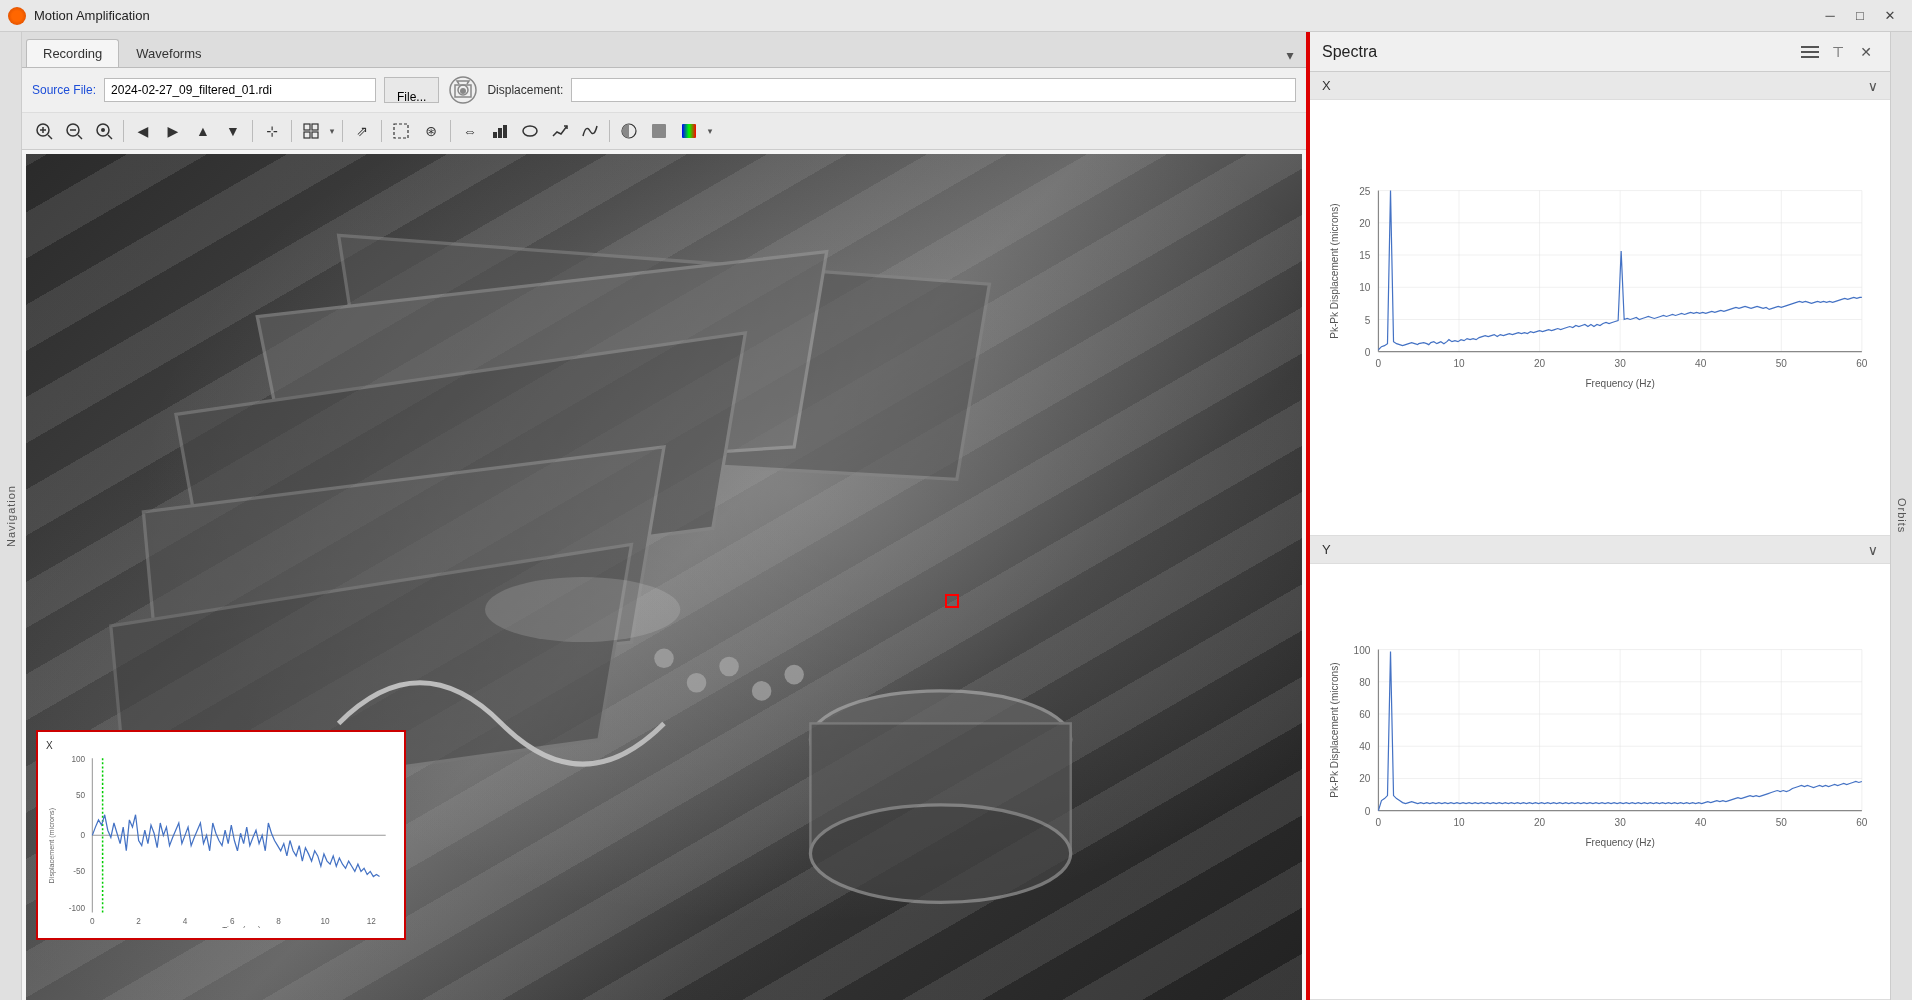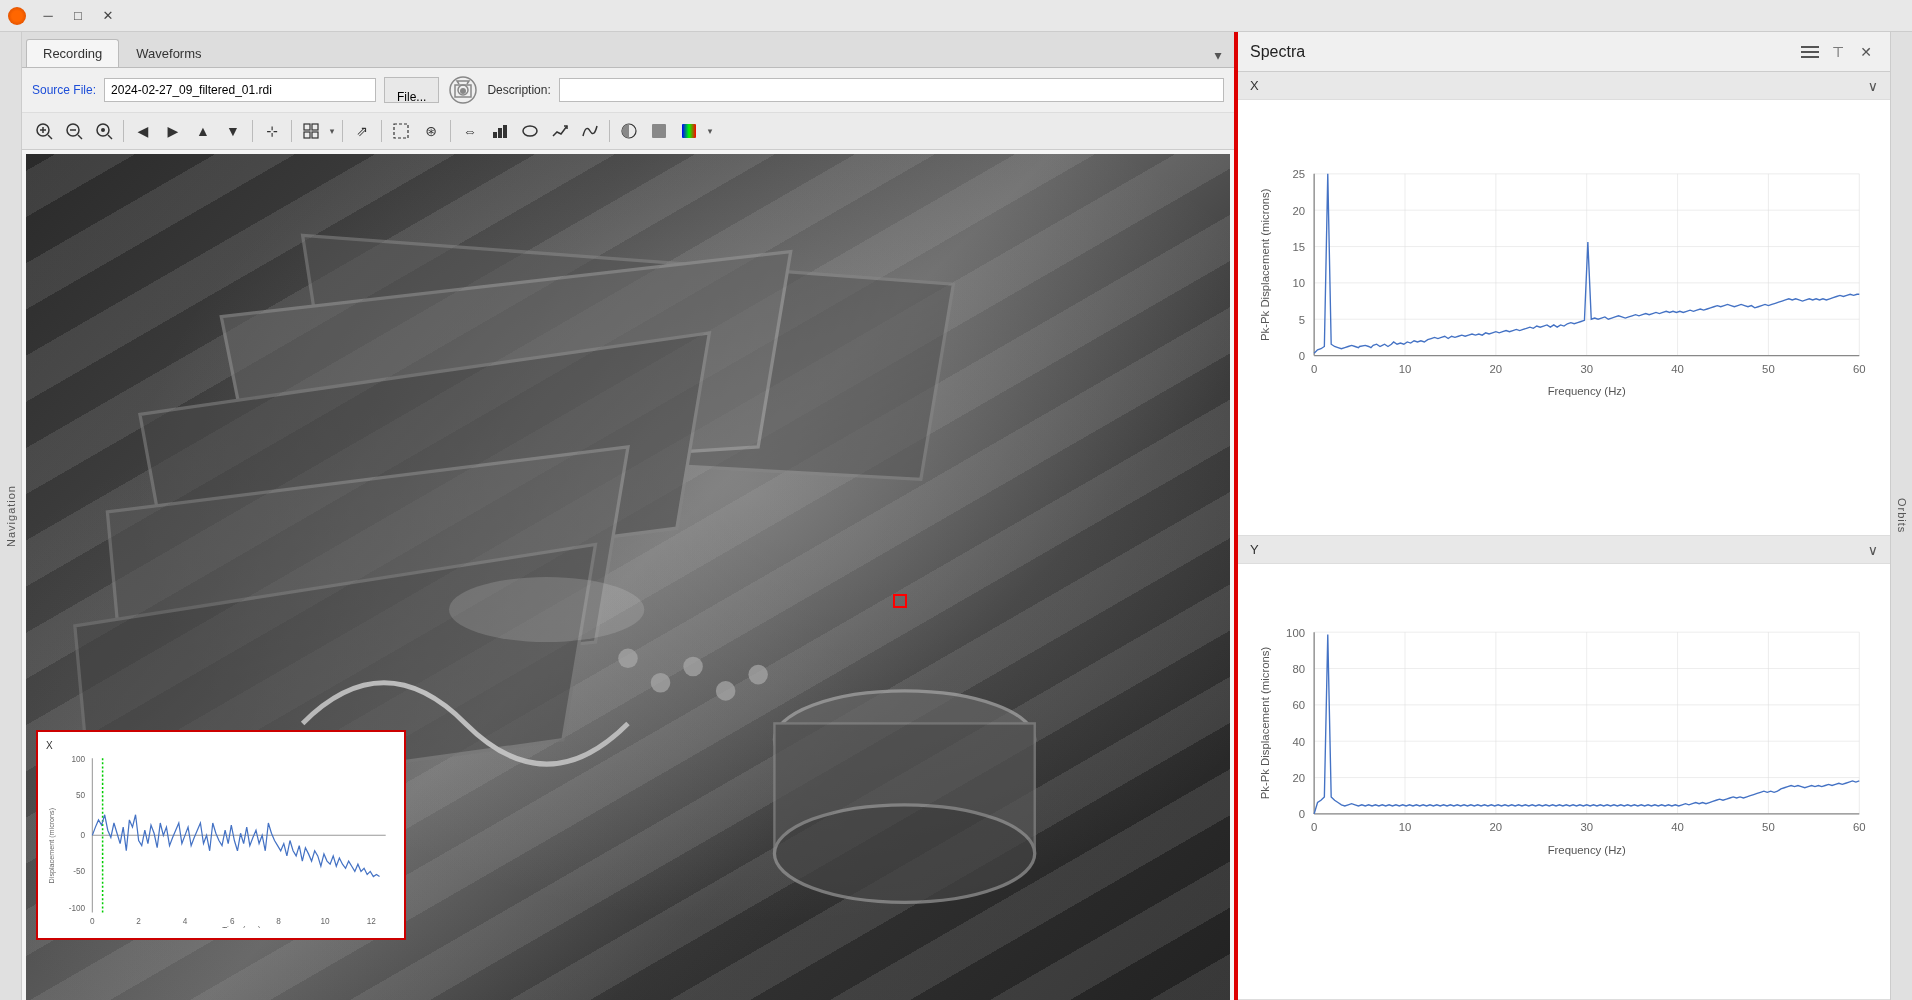--- a/index.html
+++ b/index.html
@@ -306,21 +306,21 @@
       left: 2%;
       top: -3px;
     }
     .time-label {
       font-size: 11px;
       color: #555;
     }
 
     
     .right-panel {
-      width: 652px;
+      width: 580px;
       flex-shrink: 0;
       background: #0369a1;
       display: flex;
       flex-direction: column;
       overflow: hidden;
     }
     .spectra-header {
       display: flex;
       align-items: center;
       padding: 6px 12px;
@@ -406,20 +406,21 @@
       padding: 8px 8px 0 8px;
       background: #fff;
       position: relative;
     }
   </style>
 </head>
 <body>
 
 <div class="title-bar">
   <div class="app-icon"></div>
+  <span class="app-title">Motion Amplification</span>
   <div class="win-controls">
     <button class="win-btn">─</button>
     <button class="win-btn">□</button>
     <button class="win-btn close">✕</button>
   </div>
 </div>
 
 <div class="main-content">
 
   <div class="nav-strip">
@@ -441,21 +442,21 @@
 
       <div class="camera-icon-btn">
         <svg width="28" height="28" viewBox="0 0 28 28">
           <circle cx="14" cy="14" r="13" fill="none" stroke="#888" stroke-width="1.5"></circle>
           <circle cx="14" cy="14" r="5" fill="none" stroke="#888" stroke-width="1.5"></circle>
           <path d="M10 8 L8 5 L20 5 L18 8" fill="none" stroke="#888" stroke-width="1.5"></path>
           <path d="M6 9 L22 9 L22 21 L6 21 Z" fill="none" stroke="#888" stroke-width="1.5"></path>
           <circle cx="14" cy="15" r="3" fill="#888"></circle>
         </svg>
       </div>
-      <span class="desc-label">Description:</span>
+      <span class="desc-label">Displacement:</span>
       <input class="desc-input" type="text" value="" style="">
     </div>
 
     <div class="toolbar">
       <button class="tb-btn" title="Zoom In">
         <svg width="18" height="18" viewBox="0 0 18 18">
           <circle cx="8" cy="8" r="6" fill="none" stroke="#333" stroke-width="1.5"></circle>
           <line x1="5" y1="8" x2="11" y2="8" stroke="#333" stroke-width="1.5"></line>
           <line x1="8" y1="5" x2="8" y2="11" stroke="#333" stroke-width="1.5"></line>
           <line x1="13" y1="13" x2="17" y2="17" stroke="#333" stroke-width="1.5"></line>

